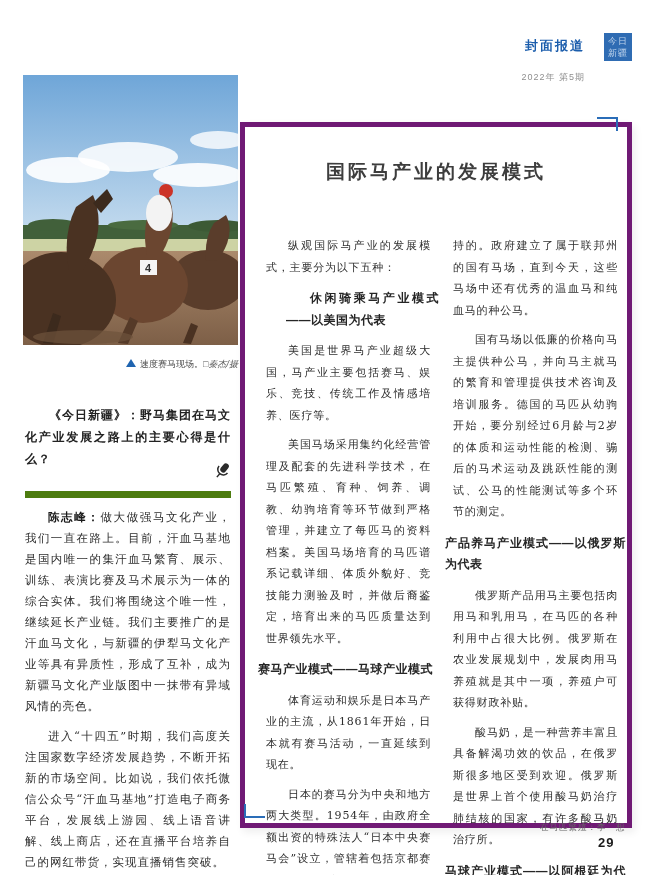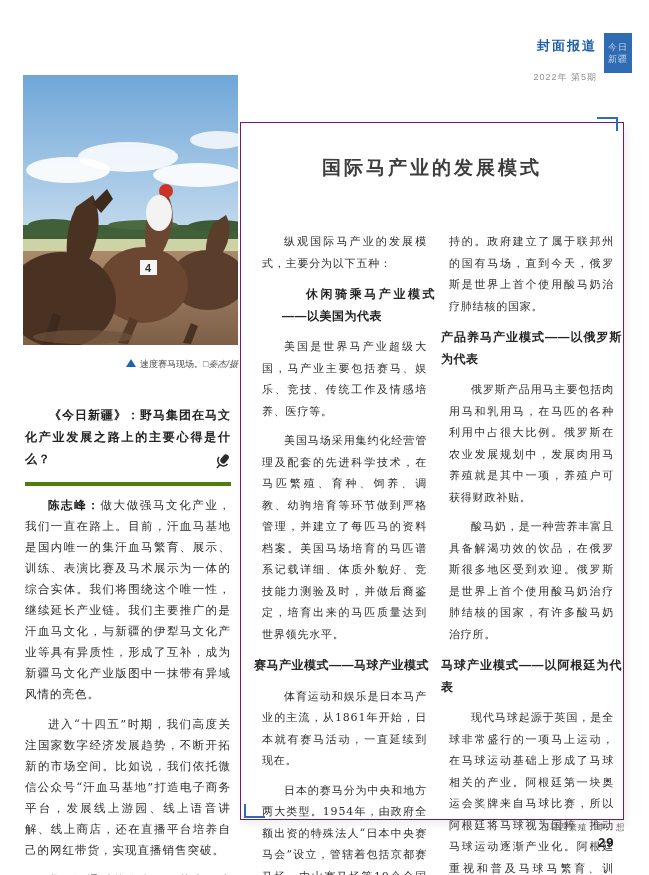--- a/index.html
+++ b/index.html
@@ -1,52 +1,52 @@
 <!DOCTYPE html>
 <html><head>
 <meta charset="utf-8">
 <style>
   html,body{margin:0;padding:0;}
   body{width:649px;height:875px;position:relative;background:#ffffff;
        font-family:"DejaVu Serif","Liberation Serif",serif;color:#333;}
   .abs{position:absolute;}
 
   
-  .hdr{top:33px;right:17px;display:flex;align-items:flex-start;gap:7px;}
+  .hdr{top:33px;right:17px;display:flex;align-items:flex-start;gap:19px;}
   .hdr-txt{text-align:right;padding-top:4px;}
   .hdr-section{font-family:"Liberation Sans",sans-serif;font-weight:bold;
                font-size:13px;color:#1b5dac;letter-spacing:2px;}
   .hdr-issue{font-family:"Liberation Sans",sans-serif;font-size:9px;color:#8f8f8f;
              margin-top:16px;letter-spacing:1px;}
   .hdr-badge{background:#2f6cb3;color:#c3d7ee;font-family:"Liberation Sans",sans-serif;
-             font-size:9px;line-height:12px;padding:8px 4px;text-align:center;letter-spacing:1px;}
+             font-size:9px;line-height:12px;padding:2px 4px;text-align:center;letter-spacing:1px;}
 
   
   .photo{left:23px;top:75px;width:215px;height:270px;overflow:hidden;background:#9dc0e2;}
   .photo svg{display:block;}
   .caption{left:23px;top:350px;width:215px;text-align:right;font-size:9px;color:#4a4a4a;
            font-family:"Liberation Sans",sans-serif;padding-right:2px;margin-top:8px;}
   .cap-tri{display:inline-block;width:0;height:0;border-left:5px solid transparent;
            border-right:5px solid transparent;border-bottom:8px solid #1f64b0;
            margin-right:4px;position:relative;top:0px;}
   .cap-credit{color:#555;font-style:italic;}
 
   
   .interview{left:25px;top:404px;width:206px;}
   .iv-q{font-size:12px;font-weight:bold;line-height:22px;letter-spacing:1px;
         text-align:justify;text-indent:2em;color:#222;position:relative;
-        padding-bottom:12px;border-bottom:4px solid #4d7c0f;}
+        padding-bottom:21px;border-bottom:7px solid #4d7c0f;}
   .mic{position:absolute;right:-2px;bottom:2px;}
   .iv-p{font-size:11.5px;line-height:21px;letter-spacing:1px;text-align:justify;
         text-indent:2em;margin:9px 0 0 0;color:#2e2e2e;}
   .iv-speaker{font-weight:bold;color:#1a1a1a;margin-top:9px;}
 
   
   .artbox{left:240px;top:122px;width:382px;height:696px;background:#fff;
-          border:1px solid #701a75;box-shadow:3px 4px 8px rgba(0,0,0,0.07);}
+          border:5px solid #701a75;box-shadow:3px 4px 8px rgba(0,0,0,0.07);}
   .bracket-tr{left:597px;top:117px;width:19px;height:12px;
               border-top:2px solid #2a6db8;border-right:2px solid #2a6db8;}
   .bracket-bl{left:244px;top:804px;width:19px;height:12px;
               border-bottom:2px solid #2a6db8;border-left:2px solid #2a6db8;}
   .art-title{position:absolute;left:0;top:32px;width:100%;text-align:center;
              font-family:"Liberation Sans",sans-serif;font-weight:bold;font-size:19px;
              color:#3d3d3d;letter-spacing:3px;margin:0;}
   .col{position:absolute;top:100px;width:181px;}
   .col1{left:13px;}
   .col2{left:200px;}
@@ -152,21 +152,22 @@
     <h3 class="col-h indent">休闲骑乘马产业模式——以美国为代表</h3>
     <p class="body-p">美国是世界马产业超级大国，马产业主要包括赛马、娱乐、竞技、传统工作及情感培养、医疗等。</p>
     <p class="body-p">美国马场采用集约化经营管理及配套的先进科学技术，在马匹繁殖、育种、饲养、调教、幼驹培育等环节做到严格管理，并建立了每匹马的资料档案。美国马场培育的马匹谱系记载详细、体质外貌好、竞技能力测验及时，并做后裔鉴定，培育出来的马匹质量达到世界领先水平。</p>
     <h3 class="col-h">赛马产业模式——马球产业模式</h3>
     <p class="body-p">体育运动和娱乐是日本马产业的主流，从1861年开始，日本就有赛马活动，一直延续到现在。</p>
     <p class="body-p">日本的赛马分为中央和地方两大类型。1954年，由政府全额出资的特殊法人“日本中央赛马会”设立，管辖着包括京都赛马场、中山赛马场等10个全国国营马场。此外，各地方赛马会独立制定赛马条例，建立地方赛马场，与中央赛马形成一体化的格局。</p>
 
   </div>
 
   <div class="col col2">
-    <p class="body-p noindent">持的。政府建立了属于联邦州的国有马场，直到今天，俄罗斯是世界上首个使用酸马奶治疗肺结核的国家。</p>
+    <p class="body-p noindent">持的。政府建立了属于联邦州的国有马场，直到今天，这些马场中还有优秀的温血马和纯血马的种公马。</p>
+    <p class="body-p">国有马场以低廉的价格向马主提供种公马，并向马主就马的繁育和管理提供技术咨询及培训服务。德国的马匹从幼驹开始，要分别经过6月龄与2岁的体质和运动性能的检测、骟后的马术运动及跳跃性能的测试、公马的性能测试等多个环节的测定。</p>
     <h3 class="col-h">产品养马产业模式——以俄罗斯为代表</h3>
     <p class="body-p">俄罗斯产品用马主要包括肉用马和乳用马，在马匹的各种利用中占很大比例。俄罗斯在农业发展规划中，发展肉用马养殖就是其中一项，养殖户可获得财政补贴。</p>
     <p class="body-p">酸马奶，是一种营养丰富且具备解渴功效的饮品，在俄罗斯很多地区受到欢迎。俄罗斯是世界上首个使用酸马奶治疗肺结核的国家，有许多酸马奶治疗所。</p>
     <h3 class="col-h">马球产业模式——以阿根廷为代表</h3>
     <p class="body-p"><span>现代马球起源于英国，是全球非常盛行的一项马上运动，在马球运动基础上形成了马球相关的产业。阿根廷第一块奥运会奖牌来自马球比赛，所以阿根廷将马球视为国粹，推动马球运动逐渐产业化。阿根廷重视和普及马球马繁育、训练，是全球最大的马球马输出国，促进了阿根廷马球产业方向的就业，并向全球输出马球人才。</span></p>
 
   </div>
 </div>
 <div class="abs bracket-tr"></div>
 <div class="abs bracket-bl"></div>

